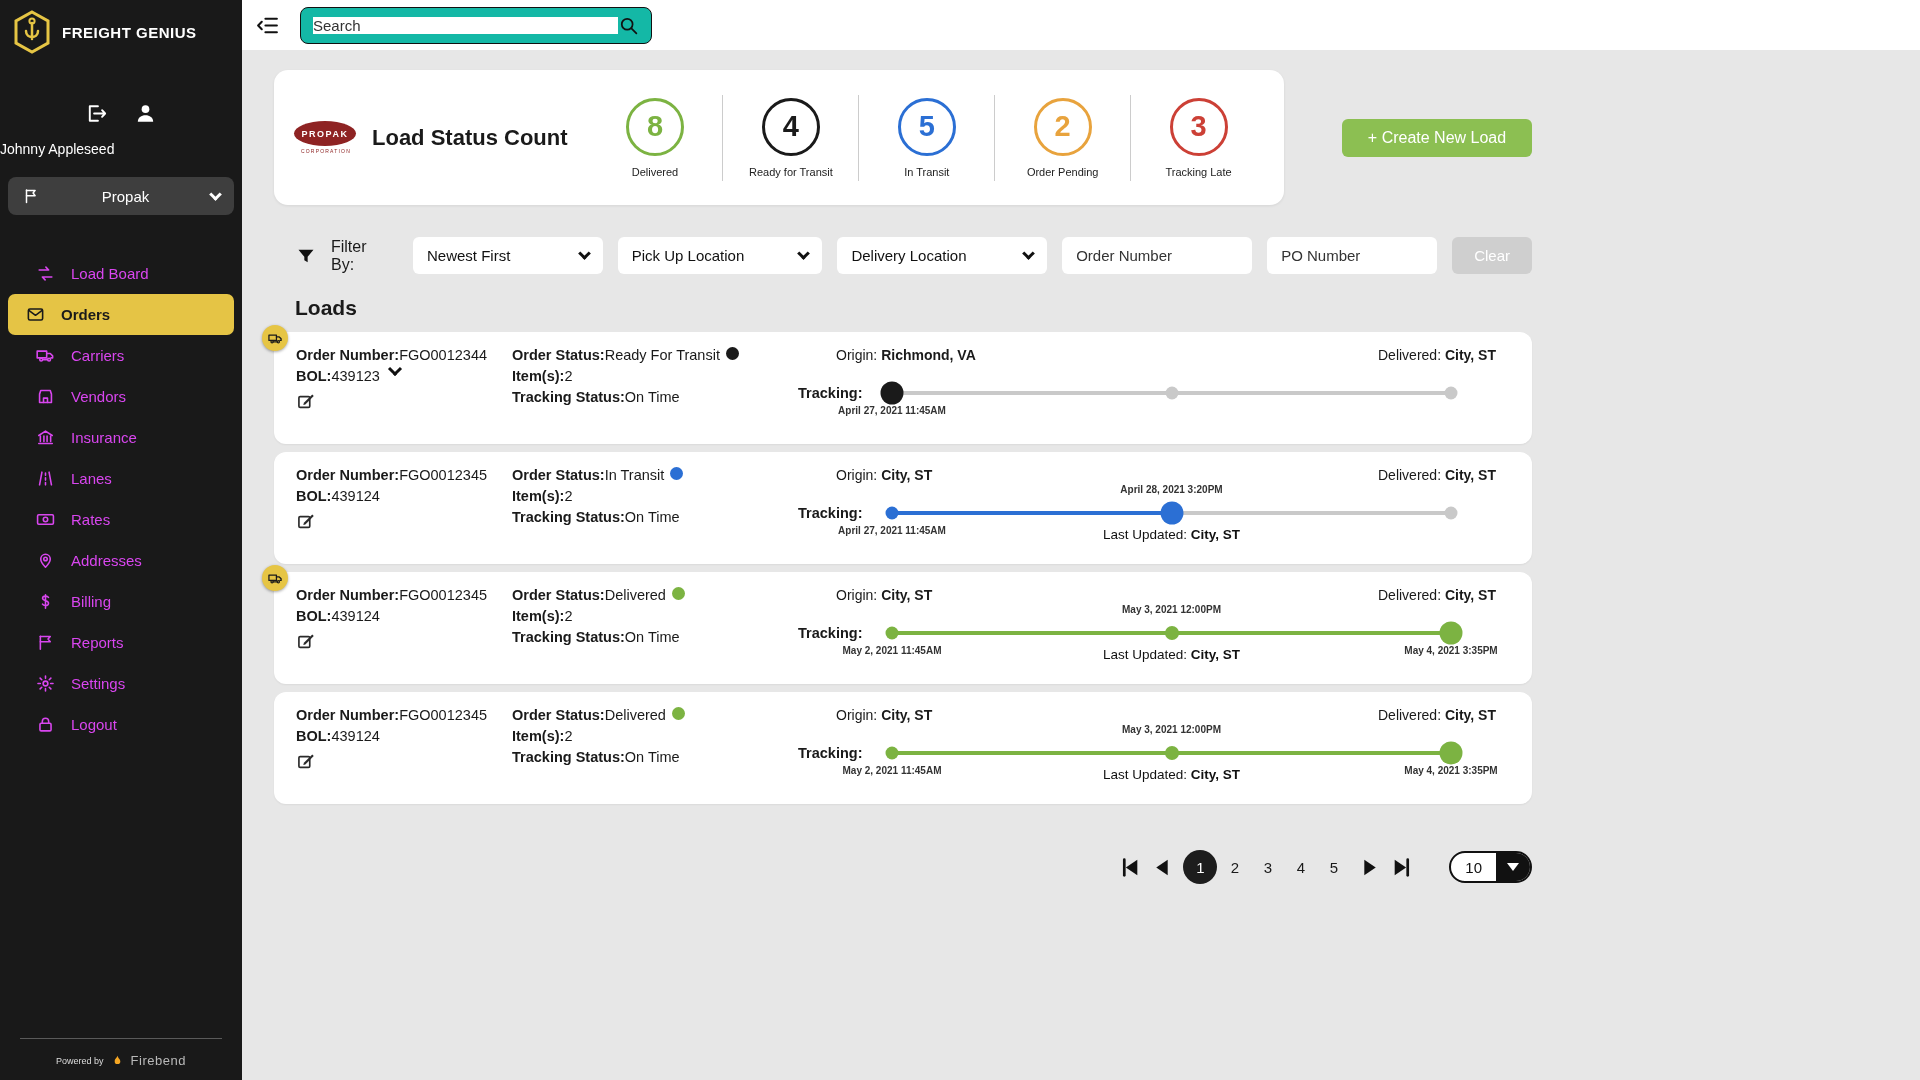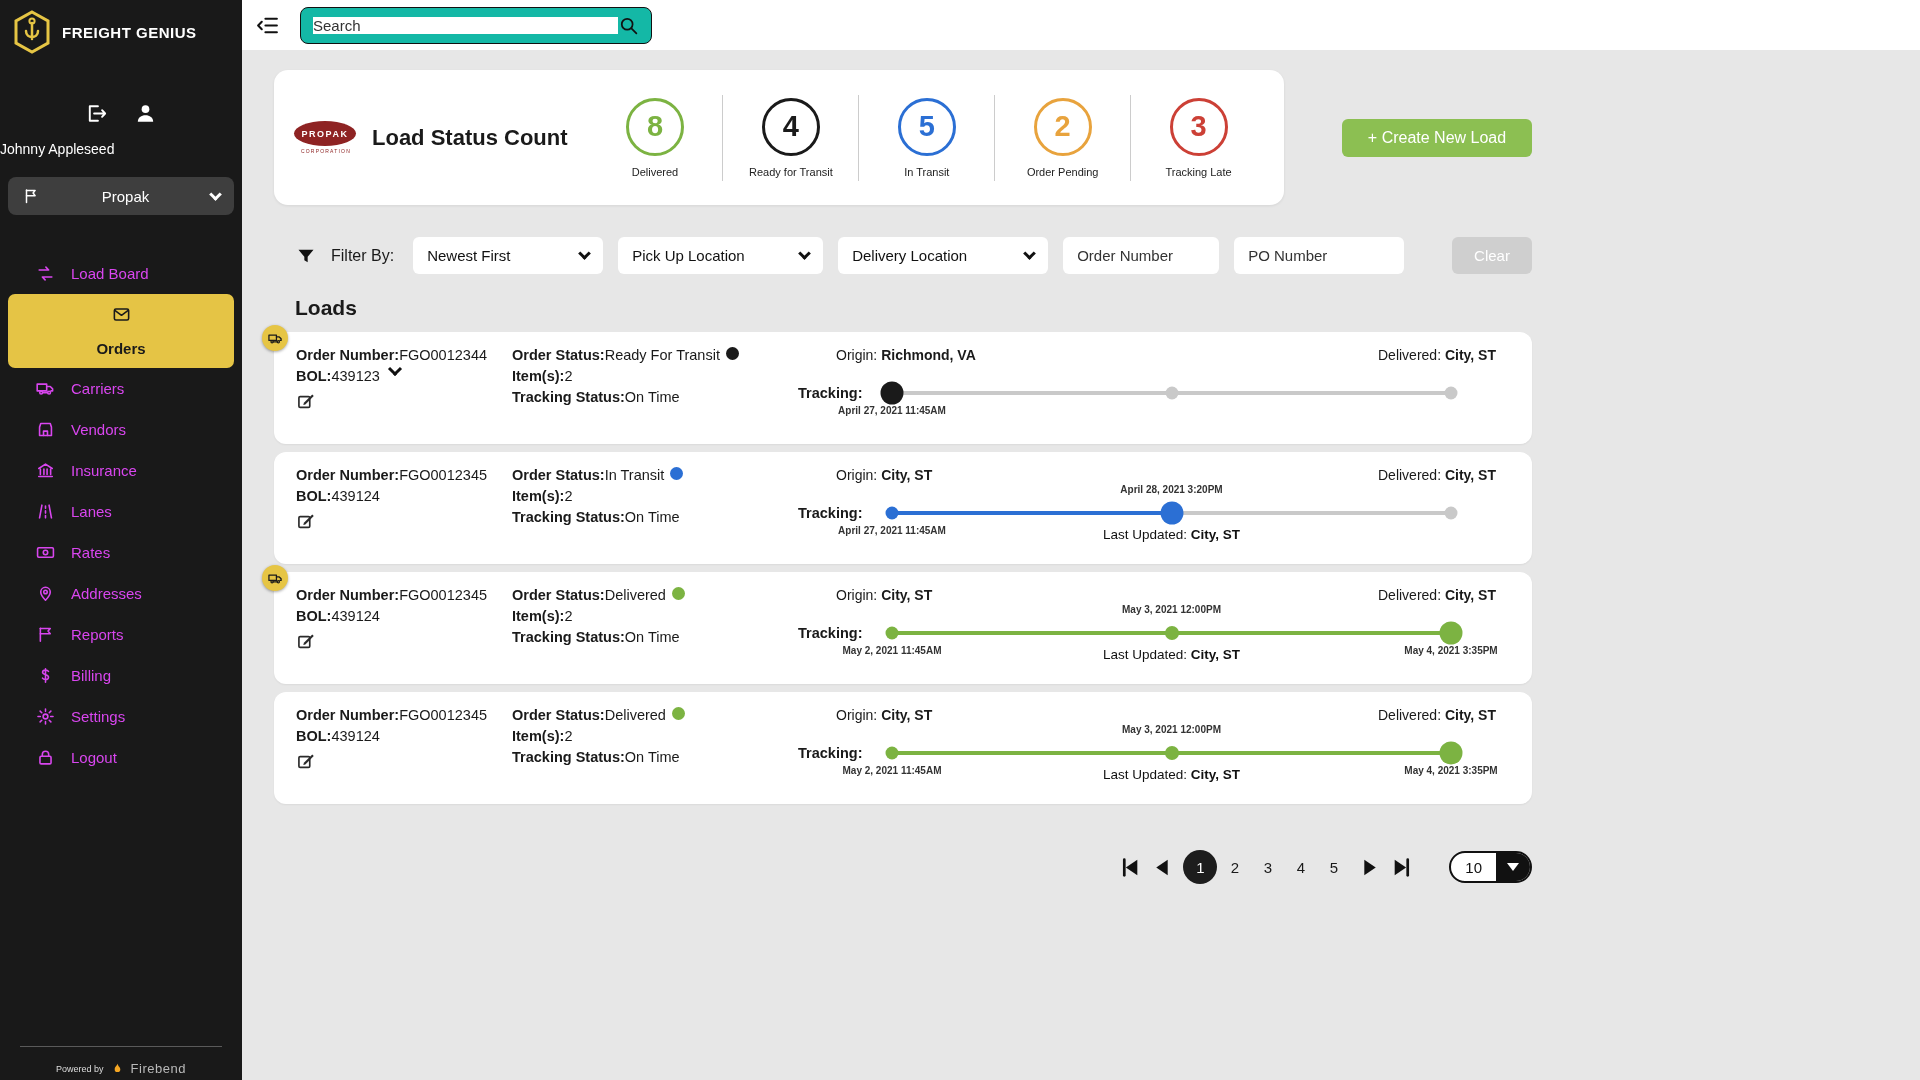--- a/index.html
+++ b/index.html
@@ -19,22 +19,22 @@
   .user-icons span { width:23px; height:23px; color:#fff; }
   .user-name { text-align:left; font-size:14px; margin-top:16px; }
   .org-select { margin:20px 8px 0; background:#3e3e3e; border-radius:8px; height:38px;
     display:flex; align-items:center; justify-content:space-between; padding:0 14px; font-size:15px; }
   .org-select .flag { width:18px; height:18px; color:#fff; }
   .chev { width:9px; height:9px; border-right:3px solid currentColor; border-bottom:3px solid currentColor;
     transform:rotate(45deg); display:inline-block; margin-top:-4px; }
   .side-nav { margin-top:38px; }
   .nav-item { display:flex; align-items:center; gap:16px; padding:11px 36px; font-size:15px; color:#d946ef; }
   .nav-item .nav-ic { width:19px; height:19px; flex-shrink:0; }
-  .nav-item.active { background:#e5c445; color:#1a1a1a; border-radius:7px; margin:0 8px; padding:11px 18px; font-weight:bold;flex-direction:column; }
-  .powered { position:absolute; bottom:4px; left:0; right:0; }
+  .nav-item.active { background:#e5c445; color:#1a1a1a; border-radius:7px; margin:0 8px; padding:11px 18px; font-weight:bold; }
+  .powered { position:absolute; bottom:12px; left:0; right:0; }
   .powered-divider { border-top:1px solid #5a5a5a; margin:0 20px 14px; }
   .powered-row { display:flex; align-items:center; justify-content:center; gap:6px; }
   .powered-by { font-size:9px; color:#ddd; }
   .flame { width:15px; height:15px; }
   .powered-brand { font-size:13px; color:#b9b9b9; letter-spacing:.5px; }
 
   
   .main { flex:1; display:flex; flex-direction:column; }
   .topbar { height:50px; background:#fff; display:flex; align-items:center; gap:20px; padding-left:13px; }
   .collapse { width:25px; height:25px; color:#111; }
@@ -65,21 +65,21 @@
 
   .filters { display:flex; align-items:center; gap:15px; margin-top:32px; padding:0 0 0 22px; width:1258px; }
   .funnel { width:20px; height:20px; color:#111; }
   .filter-label { font-size:16px; margin-right:4px; }
   .fselect { background:#fff; border-radius:6px; height:37px; display:flex; align-items:center;
     justify-content:space-between; padding:0 14px; font-size:15px; color:#111; }
   .fselect .chev { color:#111; }
   .finput { background:#fff; border-radius:6px; height:37px; border:none; outline:none; padding:0 14px;
     font-size:15px; font-family:"Liberation Sans",sans-serif; }
   .finput::placeholder { color:#333; }
-  .w-sort{width:190px} .w-pick{width:205px} .w-del{width:210px} .w-ord{width:156px} .w-po{width:170px}
+  .w-sort{width:190px} .w-pick{width:205px} .w-del{width:210px} .w-ord{width:190px} .w-po{width:170px}
   .clear-btn { margin-left:auto; width:80px; height:37px; background:#cfcfcf; color:#fff; border:none;
     border-radius:6px; font-size:15px; font-family:"Liberation Sans",sans-serif; }
 
   .loads-h { font-size:21px; font-weight:bold; margin:22px 0 12px 21px; }
 
   .load-card { position:relative; width:1258px; height:112px; background:#fff; border-radius:12px;
     margin-bottom:8px; display:flex; padding:15px 22px; box-shadow:0 1px 2px rgba(0,0,0,.06); }
   .card-badge { position:absolute; left:-12px; top:-7px; width:26px; height:26px; background:#e6c544;
     border-radius:50%; display:flex; align-items:center; justify-content:center; color:#1a1a1a;
     box-shadow:0 1px 3px rgba(0,0,0,.35); }
@@ -229,33 +229,33 @@
             <svg class="ic" viewBox="0 0 24 24" fill="none" stroke="currentColor" stroke-width="2" stroke-linecap="round" stroke-linejoin="round">
               <path d="M12 20.5s-6-6-6-10.3A6 6 0 0 1 18 10.2C18 14.5 12 20.5 12 20.5z"></path>
               <circle cx="12" cy="10" r="2.2"></circle>
             </svg>
           </span>
           <span data-interactable="false">Addresses</span>
         </div>
         <div class="nav-item" data-interactable="true">
           <span class="nav-ic" data-interactable="false">
             <svg class="ic" viewBox="0 0 24 24" fill="none" stroke="currentColor" stroke-width="2" stroke-linecap="round" stroke-linejoin="round">
+              <path d="M12 3.5v17M15.8 6.8c-.7-1-2-1.6-3.8-1.6-2 0-3.7 1-3.7 2.8 0 3.7 7.5 2.4 7.5 6.1 0 1.8-1.7 2.9-3.8 2.9-1.7 0-3.1-.6-3.8-1.7"></path>
+            </svg>
+          </span>
+          <span data-interactable="false">Billing</span>
+        </div>
+        <div class="nav-item" data-interactable="true">
+          <span class="nav-ic" data-interactable="false">
+            <svg class="ic" viewBox="0 0 24 24" fill="none" stroke="currentColor" stroke-width="2" stroke-linecap="round" stroke-linejoin="round">
               <path d="M5.5 20.5V4"></path>
               <path d="M5.5 4.5H18l-2.8 3.2L18 11H5.5"></path>
             </svg>
           </span>
           <span data-interactable="false">Reports</span>
-        </div>
-        <div class="nav-item" data-interactable="true">
-          <span class="nav-ic" data-interactable="false">
-            <svg class="ic" viewBox="0 0 24 24" fill="none" stroke="currentColor" stroke-width="2" stroke-linecap="round" stroke-linejoin="round">
-              <path d="M12 3.5v17M15.8 6.8c-.7-1-2-1.6-3.8-1.6-2 0-3.7 1-3.7 2.8 0 3.7 7.5 2.4 7.5 6.1 0 1.8-1.7 2.9-3.8 2.9-1.7 0-3.1-.6-3.8-1.7"></path>
-            </svg>
-          </span>
-          <span data-interactable="false">Billing</span>
         </div>
         <div class="nav-item" data-interactable="true">
           <span class="nav-ic" data-interactable="false">
             <svg class="ic" viewBox="0 0 24 24" fill="none" stroke="currentColor" stroke-width="2" stroke-linecap="round" stroke-linejoin="round">
               <circle cx="12" cy="12" r="3"></circle>
               <path d="M12 2.5v3M12 18.5v3M2.5 12h3M18.5 12h3M5.2 5.2l2.1 2.1M16.7 16.7l2.1 2.1M18.8 5.2l-2.1 2.1M7.3 16.7l-2.1 2.1"></path>
             </svg>
           </span>
           <span data-interactable="false">Settings</span>
         </div>

